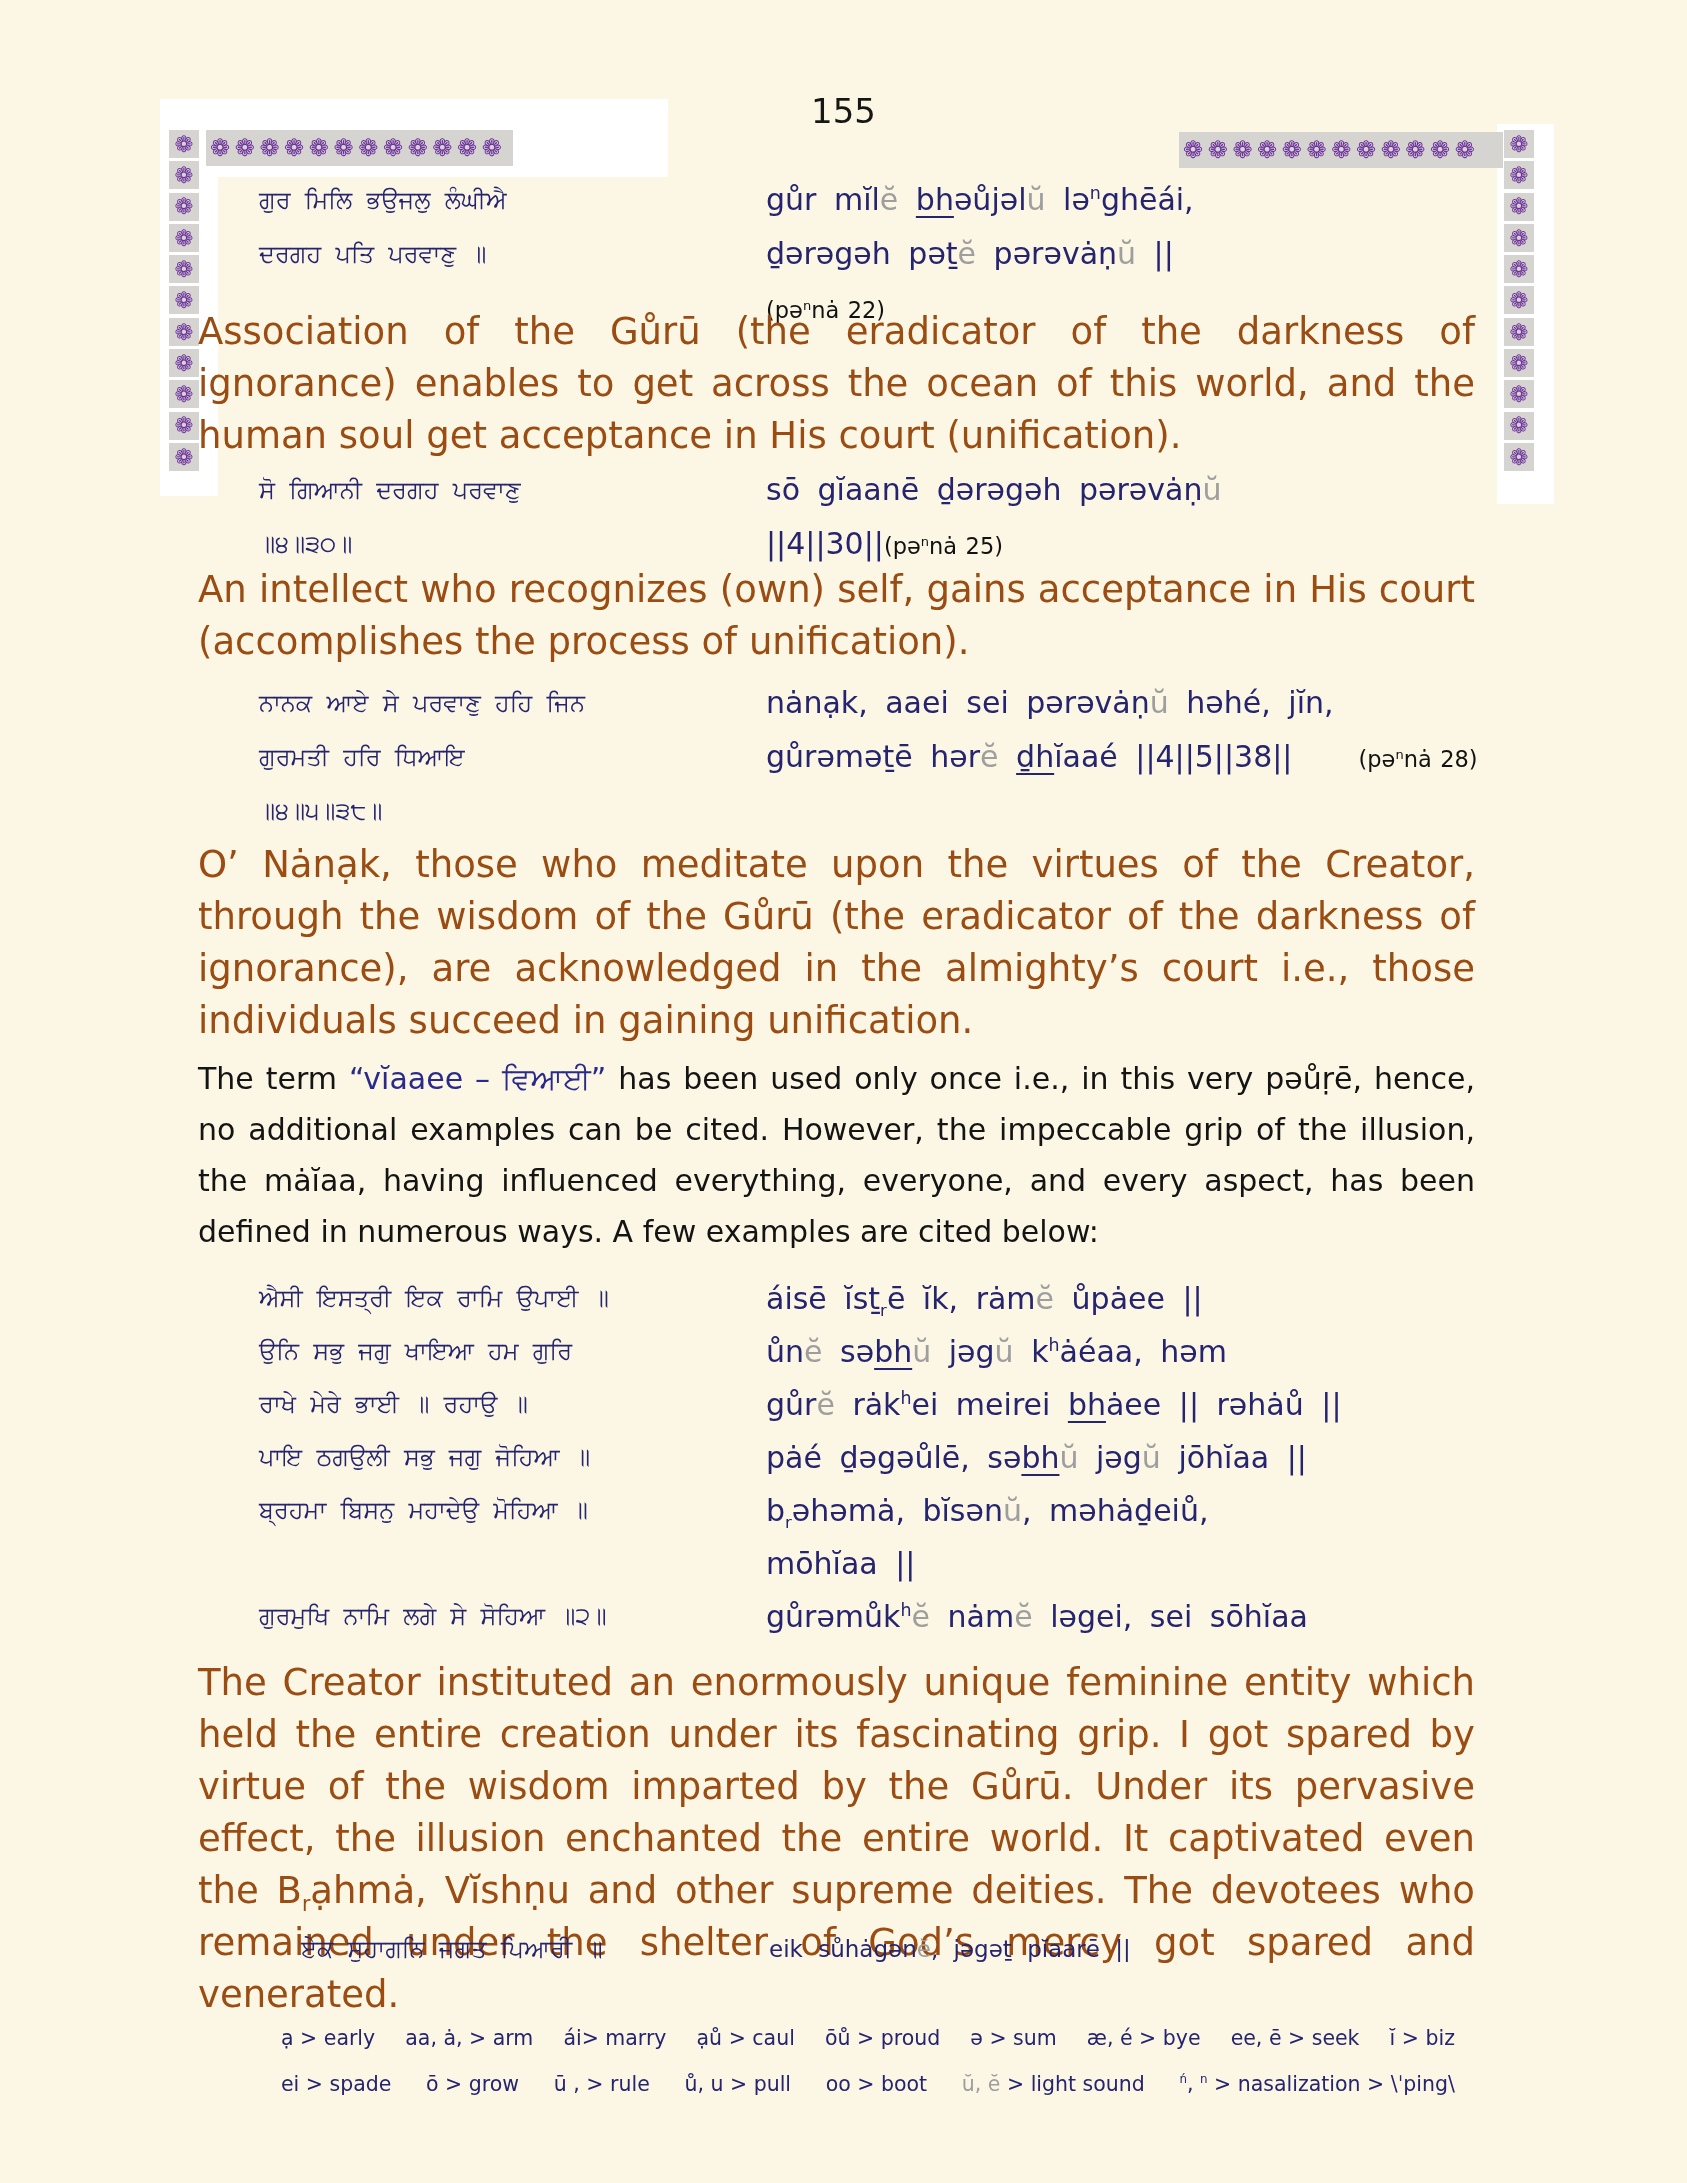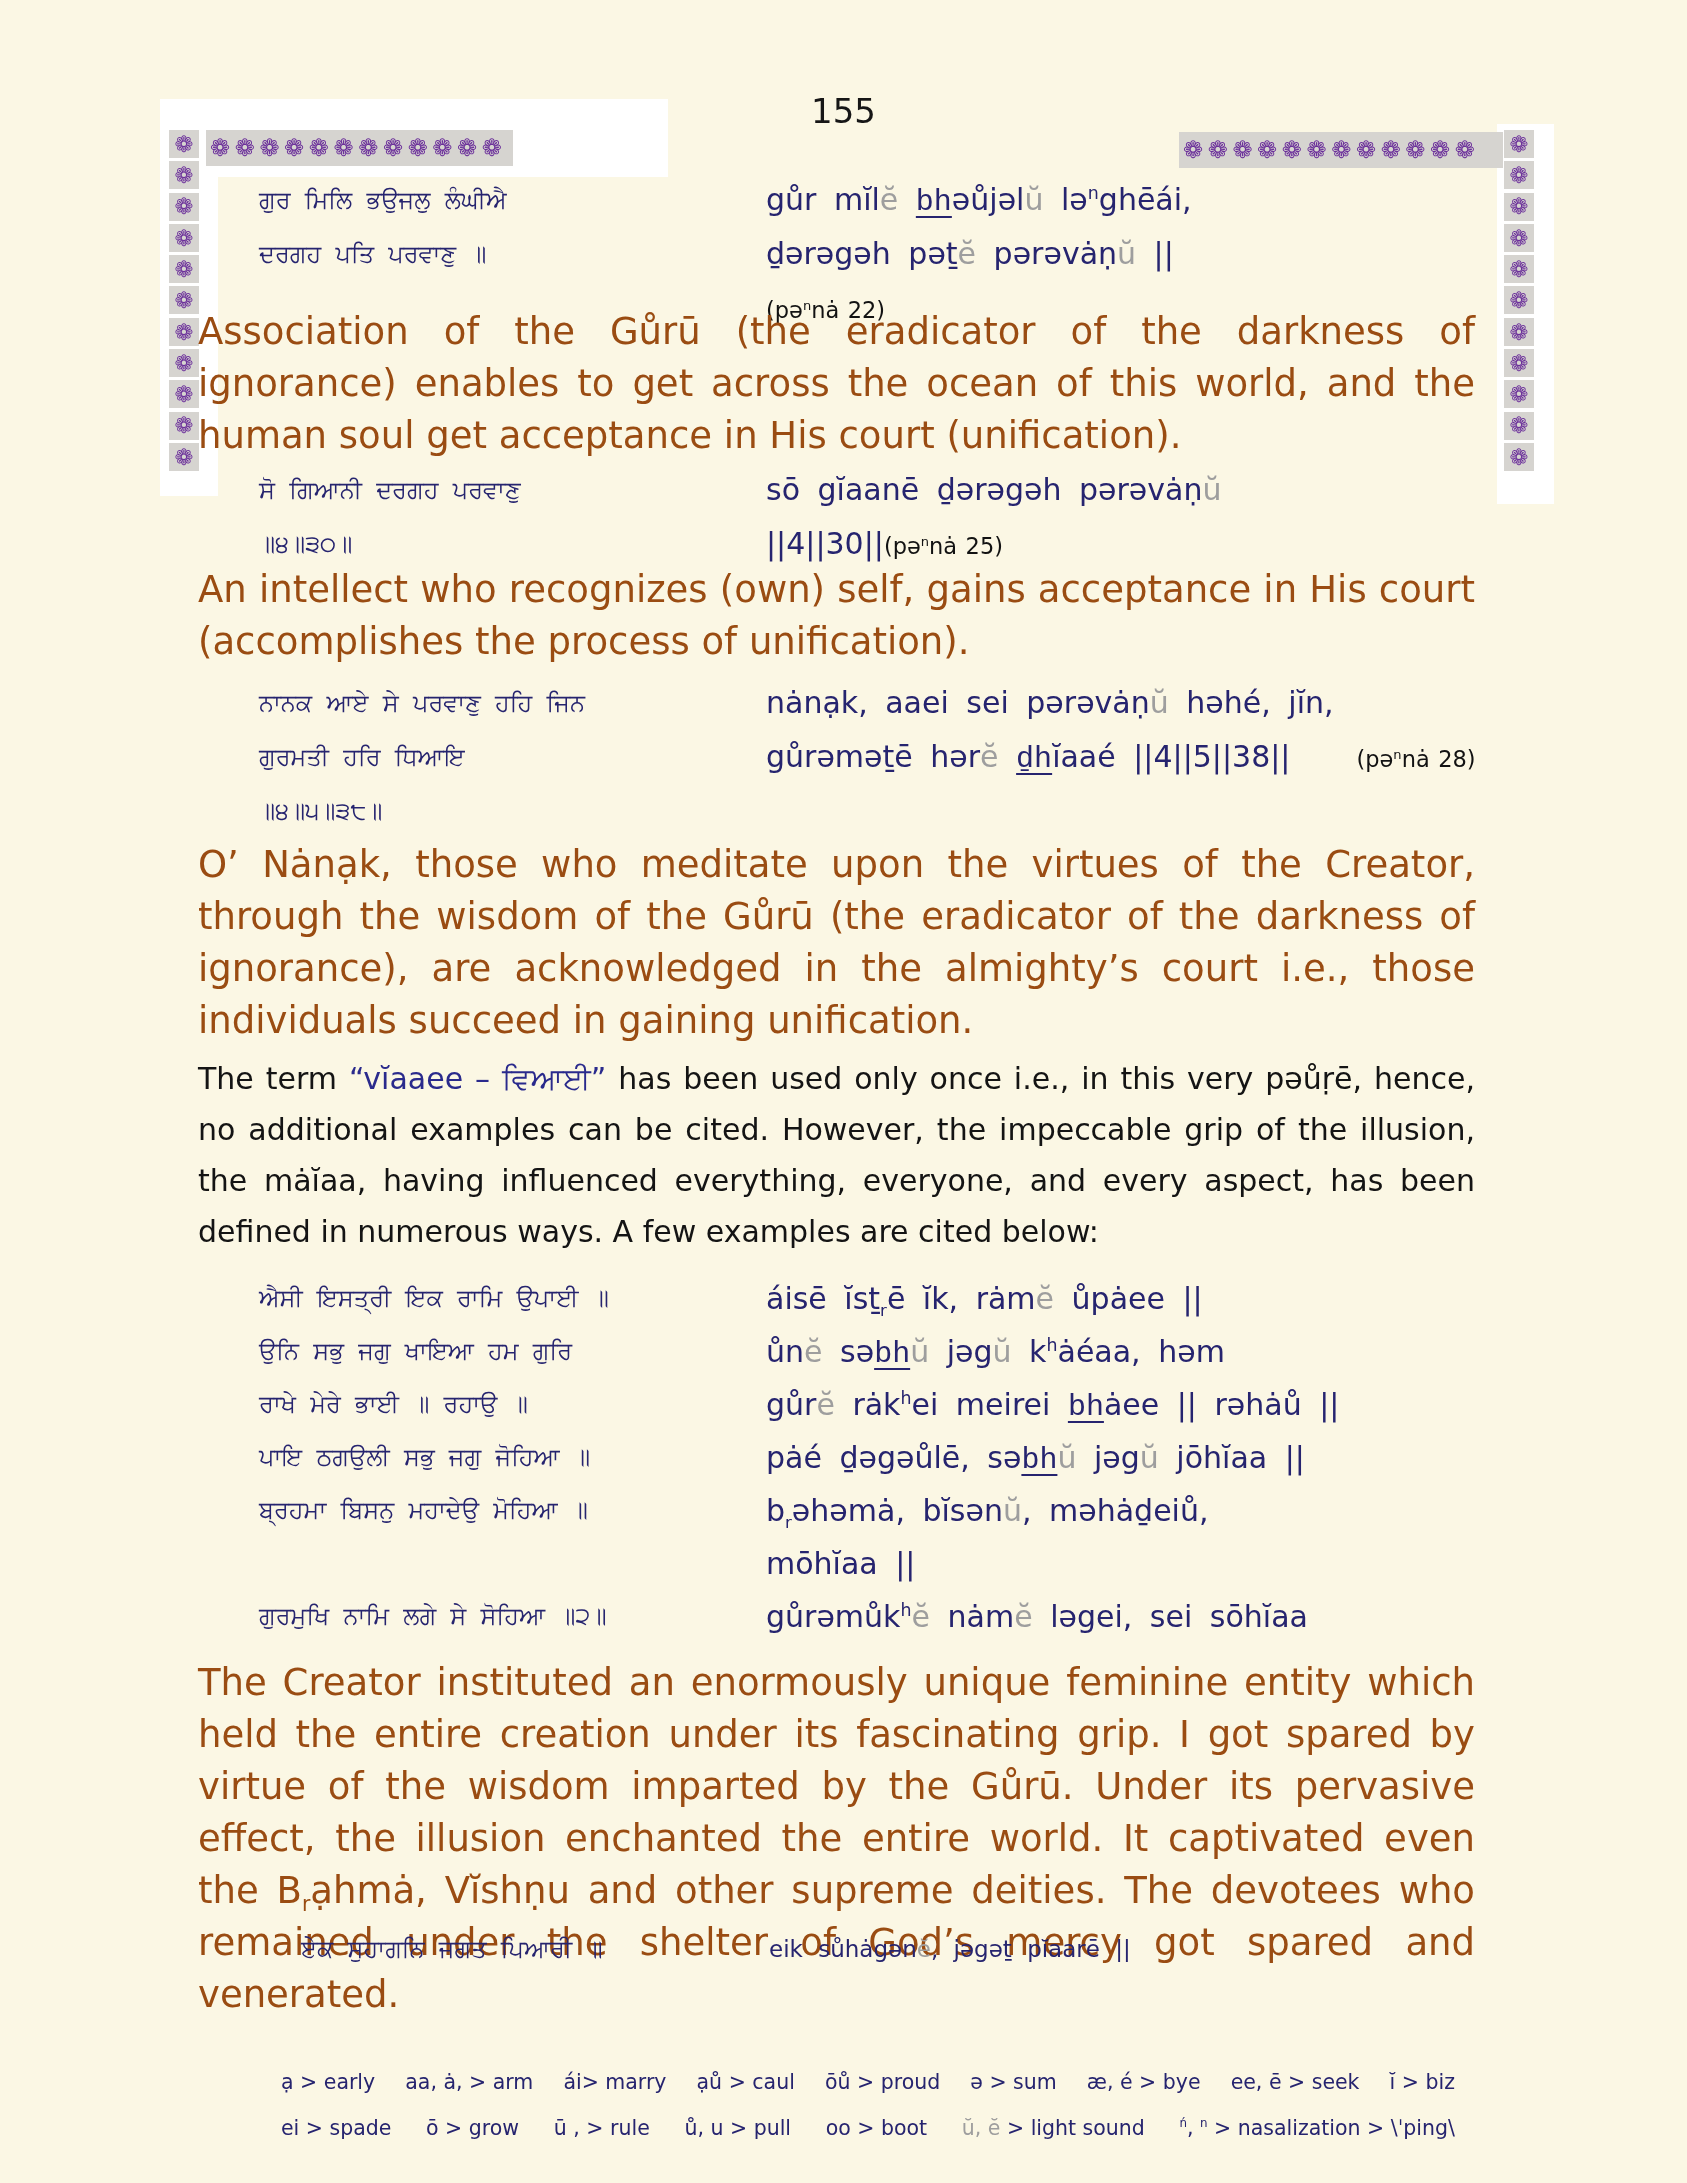--- a/index.html
+++ b/index.html
@@ -34,21 +34,21 @@
     color:#26246f;font-size:24px;word-spacing:6.6px;
   }
   .tcol{
     position:absolute;left:766px;width:754px;
     color:#26246f;font-size:30px;word-spacing:8px;
   }
   .v5 .gcol{left:301px;}
   .v5 .tcol{left:769px;font-size:23px;}
   .vline{height:54px;line-height:54px;white-space:nowrap;}
   .v4 .vline{height:53px;line-height:53px;}
-  .ul{text-decoration:underline;text-decoration-thickness:2px;text-underline-offset:6px;font-family:Liberation Mono, monospace;}
+  .ul{text-decoration:underline;text-decoration-thickness:2px;text-underline-offset:6px;}
   .lt{color:#9e9e9e;}
   .pn{color:#121212;font-size:22.5px;word-spacing:1.3px;}
   .vline .pn:not(:only-child){margin-left:66px;}
   sup{font-size:58%;vertical-align:super;line-height:0;}
   sub{font-size:55%;vertical-align:sub;line-height:0;}
   .blue{color:#2a2a8c;}
   
   .para{position:absolute;left:198px;width:1277px;}
   .brown{
     color:#9a4c12;font-size:37px;line-height:52px;
@@ -57,21 +57,21 @@
   .black{
     color:#141414;font-size:30px;line-height:51px;
     text-align:justify;text-align-last:left;
   }
   
   .legend{
     position:absolute;left:281px;width:1174px;
     display:flex;justify-content:space-between;
     color:#26246f;font-size:20.5px;white-space:nowrap;
   }
-  .leg{display:inline-block;margin-top:44px;}
+  .leg{display:inline-block;}
 </style>
 </head>
 <body>
 
 <div class="page">
 
   <div class="wstrip" style="left:162px;top:99px;width:506px;height:78px;"></div>
   <div class="wstrip" style="left:160px;top:99px;width:58px;height:397px;"></div>
   <div class="wstrip" style="left:1497px;top:124px;width:57px;height:380px;"></div>
 

